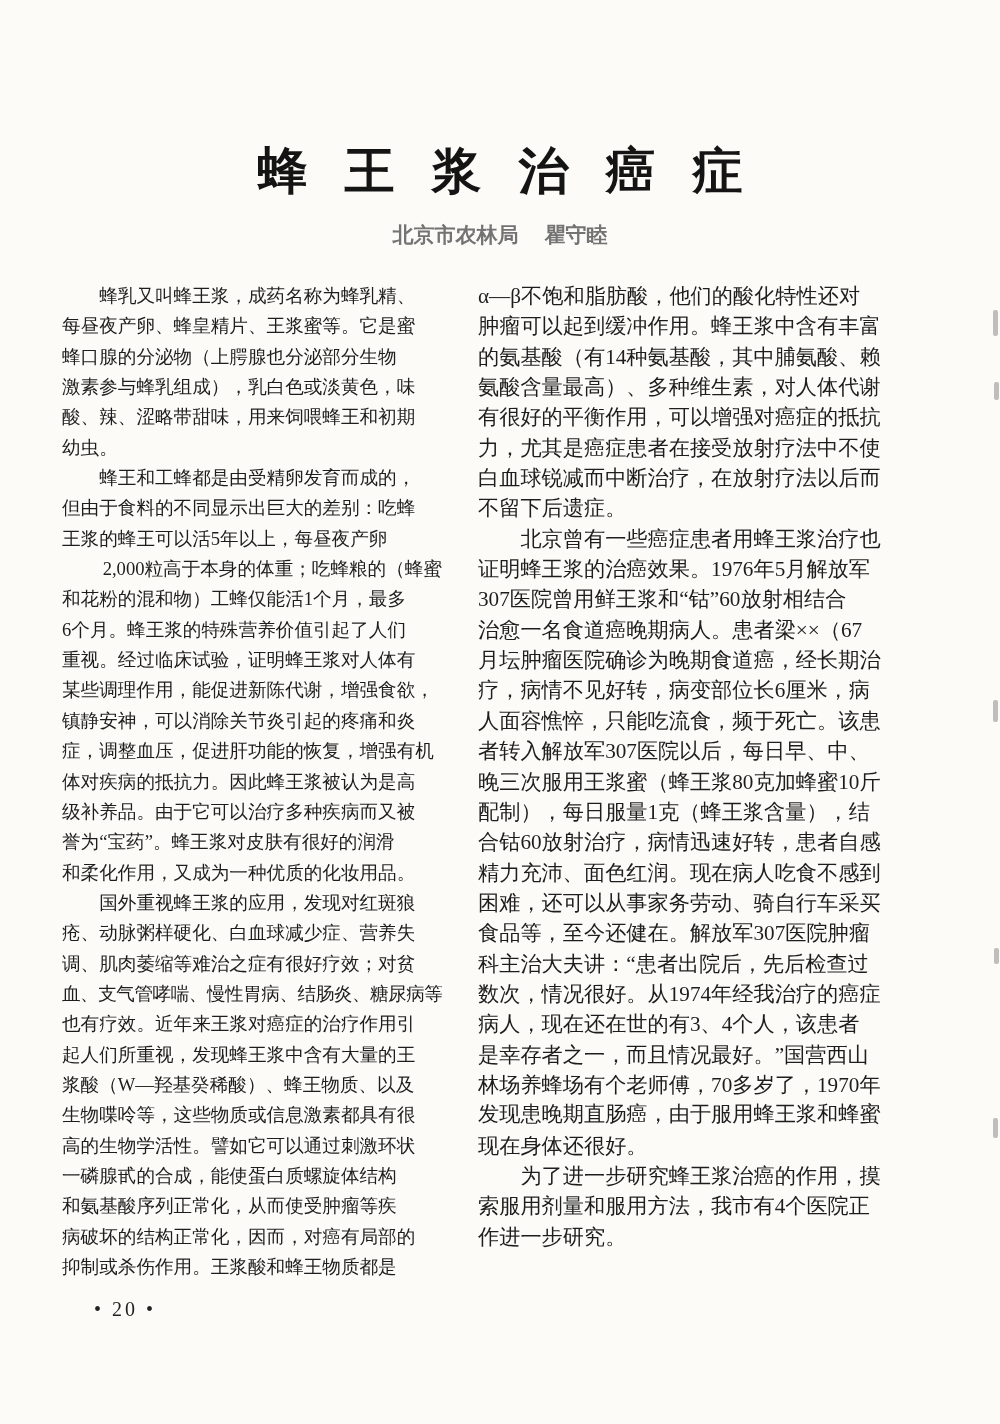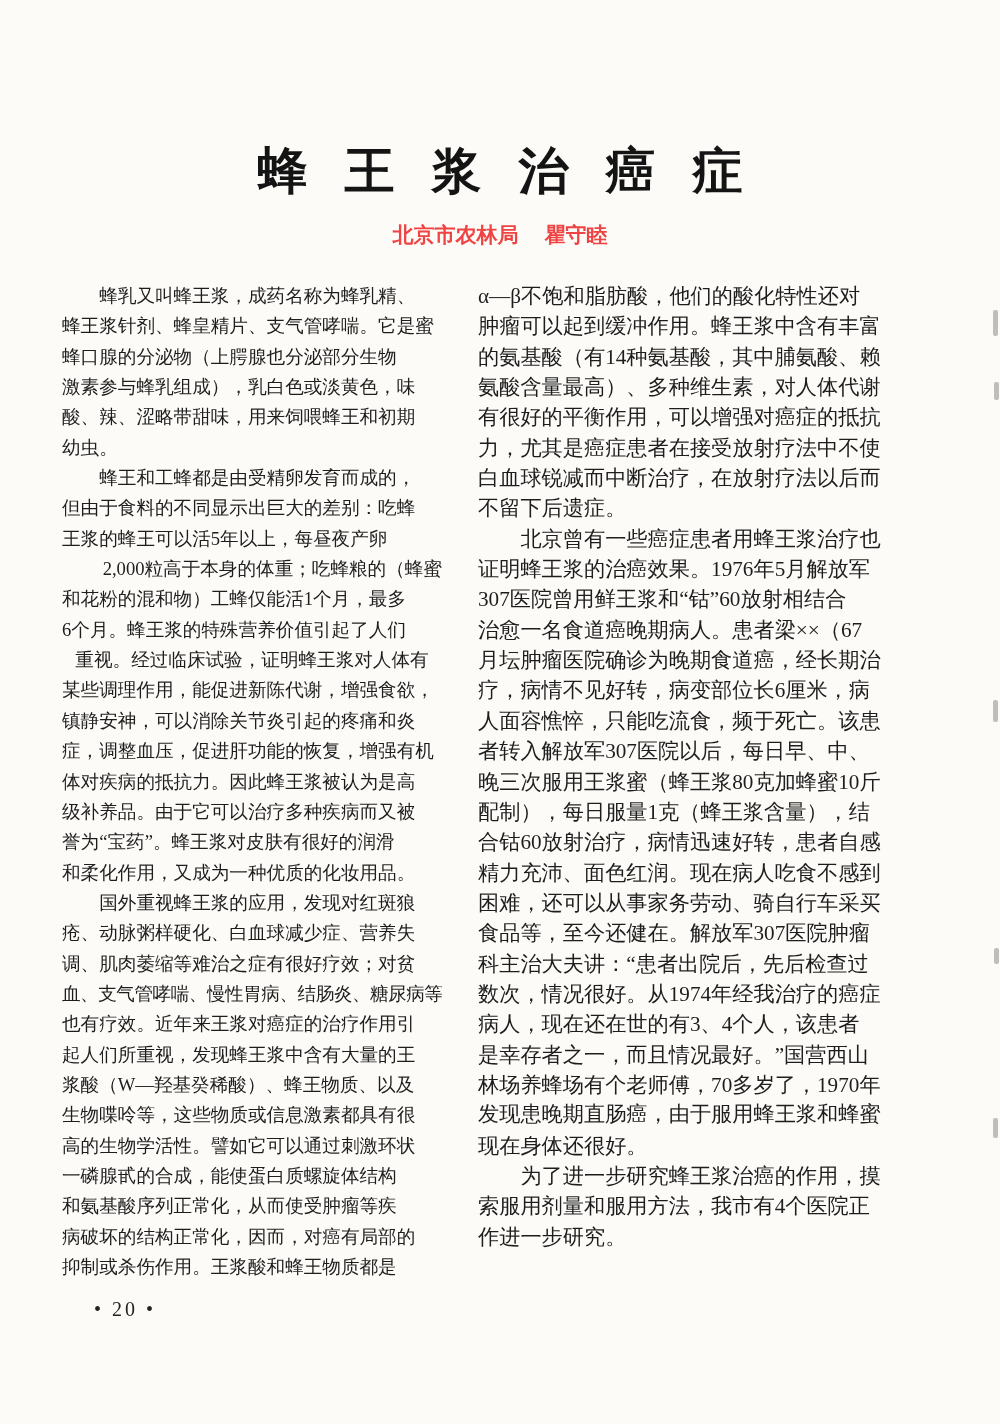--- a/index.html
+++ b/index.html
@@ -15,21 +15,21 @@
   .title {
     position:absolute; top:138px; left:0; right:0;
     margin:0; text-align:center;
     font-size:50px; font-weight:700;
     letter-spacing:37px; padding-left:37px;
     color:#141414;
   }
   .byline {
     position:absolute; top:221px; left:0; right:0;
     text-align:center; font-size:21px; font-weight:700;
-    color:#ef4444;
+    color:#737373;
   }
   .byline .org { margin-right:26px; font-weight:600; }
   .byline .author { font-weight:800; }
   .columns {
     position:absolute; top:281px; left:62px;
     display:flex; align-items:flex-start;
   }
   .col { display:block; }
   .col-left  { width:380px; font-size:18.6px; }
   .col-right { width:428px; font-size:21.2px; margin-left:36px; }
@@ -55,32 +55,32 @@
 
   <h1 class="title">蜂王浆治癌症</h1>
 
   <div class="byline">
     <span class="org">北京市农林局</span><span class="author">瞿守睦</span>
   </div>
 
   <div class="columns">
     <div class="col col-left">
         <div class="line indent" style="letter-spacing: 0px;">蜂乳又叫蜂王浆，成药名称为蜂乳精、</div>
-        <div class="line" style="letter-spacing: 0px;">蜂王浆针剂、蜂皇精片、支气管哮喘。它是蜜</div>
+        <div class="line" style="letter-spacing: 0px;">每昼夜产卵、蜂皇精片、王浆蜜等。它是蜜</div>
         <div class="line" style="letter-spacing: 0px;">蜂口腺的分泌物（上腭腺也分泌部分生物</div>
         <div class="line" style="letter-spacing: 0px;">激素参与蜂乳组成），乳白色或淡黄色，味</div>
         <div class="line" style="letter-spacing: 0px;">酸、辣、涩略带甜味，用来饲喂蜂王和初期</div>
         <div class="line short">幼虫。</div>
         <div class="line indent" style="letter-spacing: 0px;">蜂王和工蜂都是由受精卵发育而成的，</div>
         <div class="line" style="letter-spacing: 0px;">但由于食料的不同显示出巨大的差别：吃蜂</div>
         <div class="line" style="letter-spacing: 0px;">王浆的蜂王可以活5年以上，每昼夜产卵</div>
         <div class="line" style="letter-spacing: 0px; text-align: right;">2,000粒高于本身的体重；吃蜂粮的（蜂蜜</div>
         <div class="line" style="letter-spacing: 0px;">和花粉的混和物）工蜂仅能活1个月，最多</div>
         <div class="line" style="letter-spacing: 0px;">6个月。蜂王浆的特殊营养价值引起了人们</div>
-        <div class="line" style="letter-spacing: 0px; text-align: center;">重视。经过临床试验，证明蜂王浆对人体有</div>
+        <div class="line" style="letter-spacing: 0px;">重视。经过临床试验，证明蜂王浆对人体有</div>
         <div class="line" style="letter-spacing: 0px;">某些调理作用，能促进新陈代谢，增强食欲，</div>
         <div class="line" style="letter-spacing: 0px;">镇静安神，可以消除关节炎引起的疼痛和炎</div>
         <div class="line" style="letter-spacing: 0px;">症，调整血压，促进肝功能的恢复，增强有机</div>
         <div class="line" style="letter-spacing: 0px;">体对疾病的抵抗力。因此蜂王浆被认为是高</div>
         <div class="line" style="letter-spacing: 0px;">级补养品。由于它可以治疗多种疾病而又被</div>
         <div class="line" style="letter-spacing: 0px;">誉为“宝药”。蜂王浆对皮肤有很好的润滑</div>
         <div class="line" style="letter-spacing: 0px;">和柔化作用，又成为一种优质的化妆用品。</div>
         <div class="line indent" style="letter-spacing: 0px;">国外重视蜂王浆的应用，发现对红斑狼</div>
         <div class="line" style="letter-spacing: 0px;">疮、动脉粥样硬化、白血球减少症、营养失</div>
         <div class="line" style="letter-spacing: 0px;">调、肌肉萎缩等难治之症有很好疗效；对贫</div>

